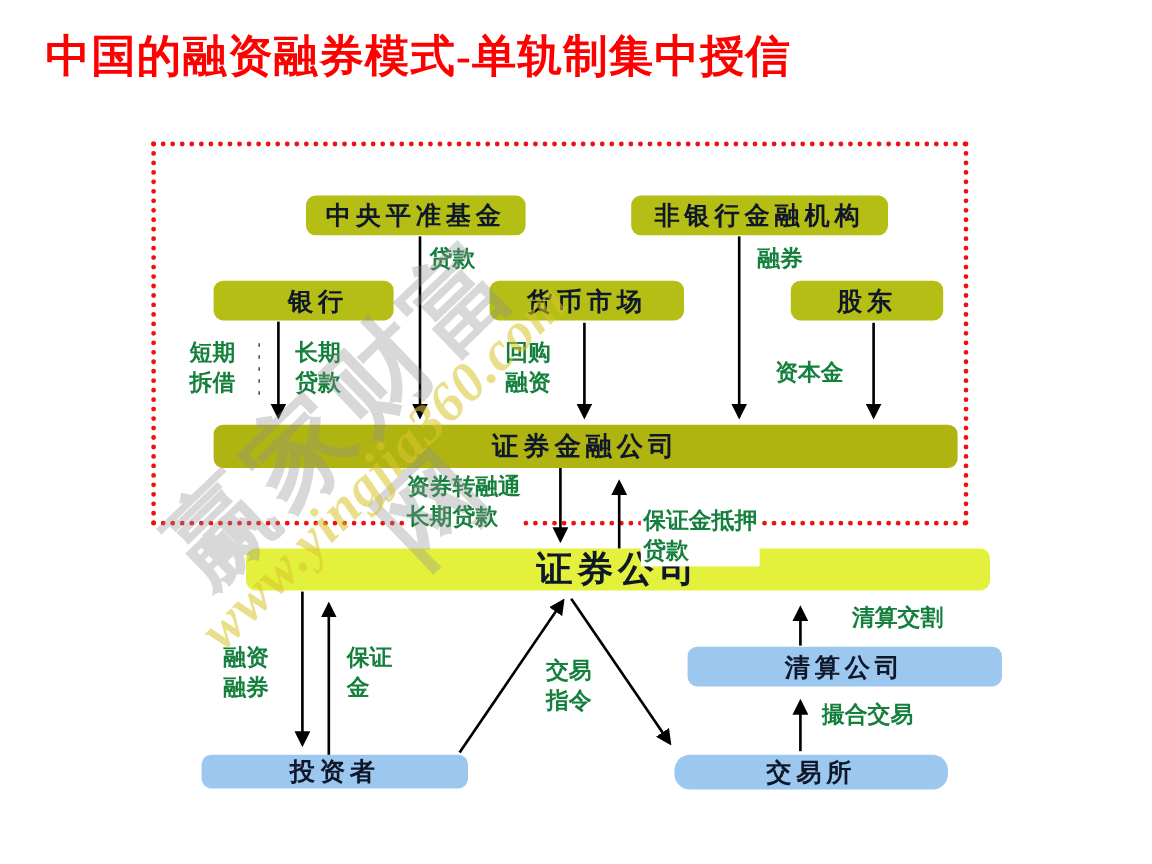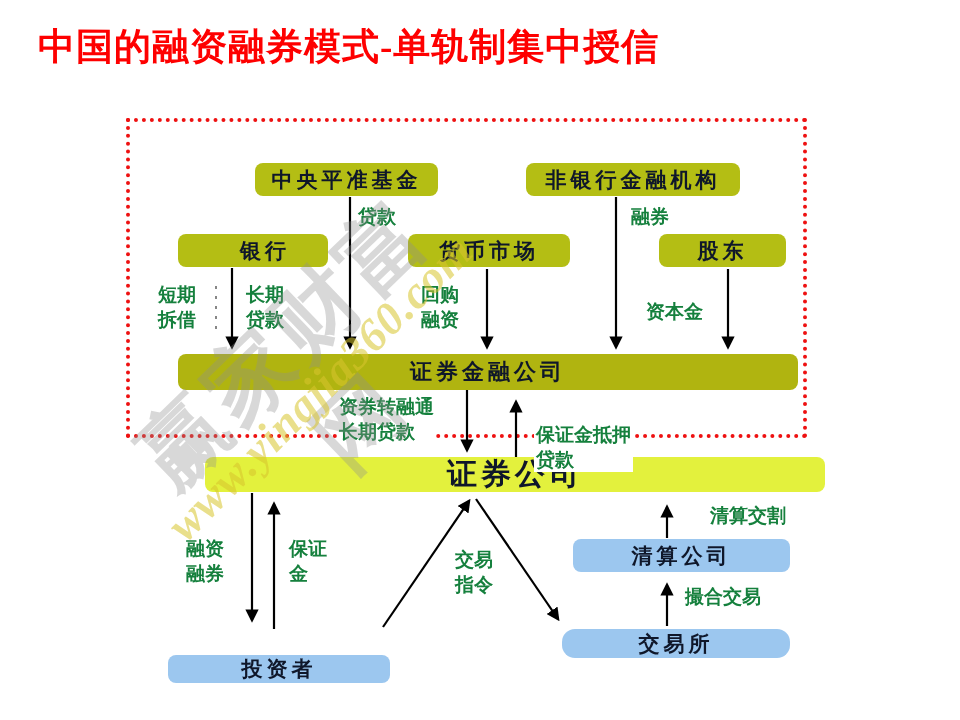--- a/index.html
+++ b/index.html
@@ -28,22 +28,22 @@
   .bar-olive{background:var(--bar-olive);}
   .bar-yellow{background:var(--bar-yellow);}
   .blue{background:var(--node-blue);}
   .n-central{left:255px;top:163px;width:183px;height:33px;font-size:21px;}
   .n-nonbank{left:526px;top:163px;width:214px;height:33px;font-size:21px;}
   .n-bank{left:178px;top:234px;width:126px;height:33px;font-size:21px;padding-left:24px;}
   .n-money{left:408px;top:234px;width:162px;height:33px;font-size:21px;}
   .n-share{left:659px;top:234px;width:127px;height:33px;font-size:21px;}
   .n-secfin{left:178px;top:354px;width:620px;height:36px;font-size:22px;}
   .n-seccom{left:178px;top:457px;width:620px;height:35px;font-size:30px;margin-left:27px;}
-  .n-clear{left:573px;top:539px;width:217px;height:33px;font-size:21px;}
-  .n-invest{left:168px;top:629px;width:222px;height:28px;font-size:21px;margin-top:26px;}
+  .n-clear{left:573px;top:539px;width:262px;height:33px;font-size:21px;}
+  .n-invest{left:168px;top:629px;width:222px;height:28px;font-size:21px;}
   .n-exch{left:562px;top:629px;width:228px;height:29px;font-size:21px;border-radius:13px;}
   .flow{
     position:absolute;font-size:19px;font-weight:bold;color:#15803d;
     white-space:pre-line;line-height:25px;z-index:3;
   }
   .whitebg{background:#fff;padding:0 2px;}
   .f-loan{left:358px;top:204px;}
   .f-lend{left:631px;top:204px;}
   .f-short{left:158px;top:282px;}
   .f-long{left:246px;top:282px;}

